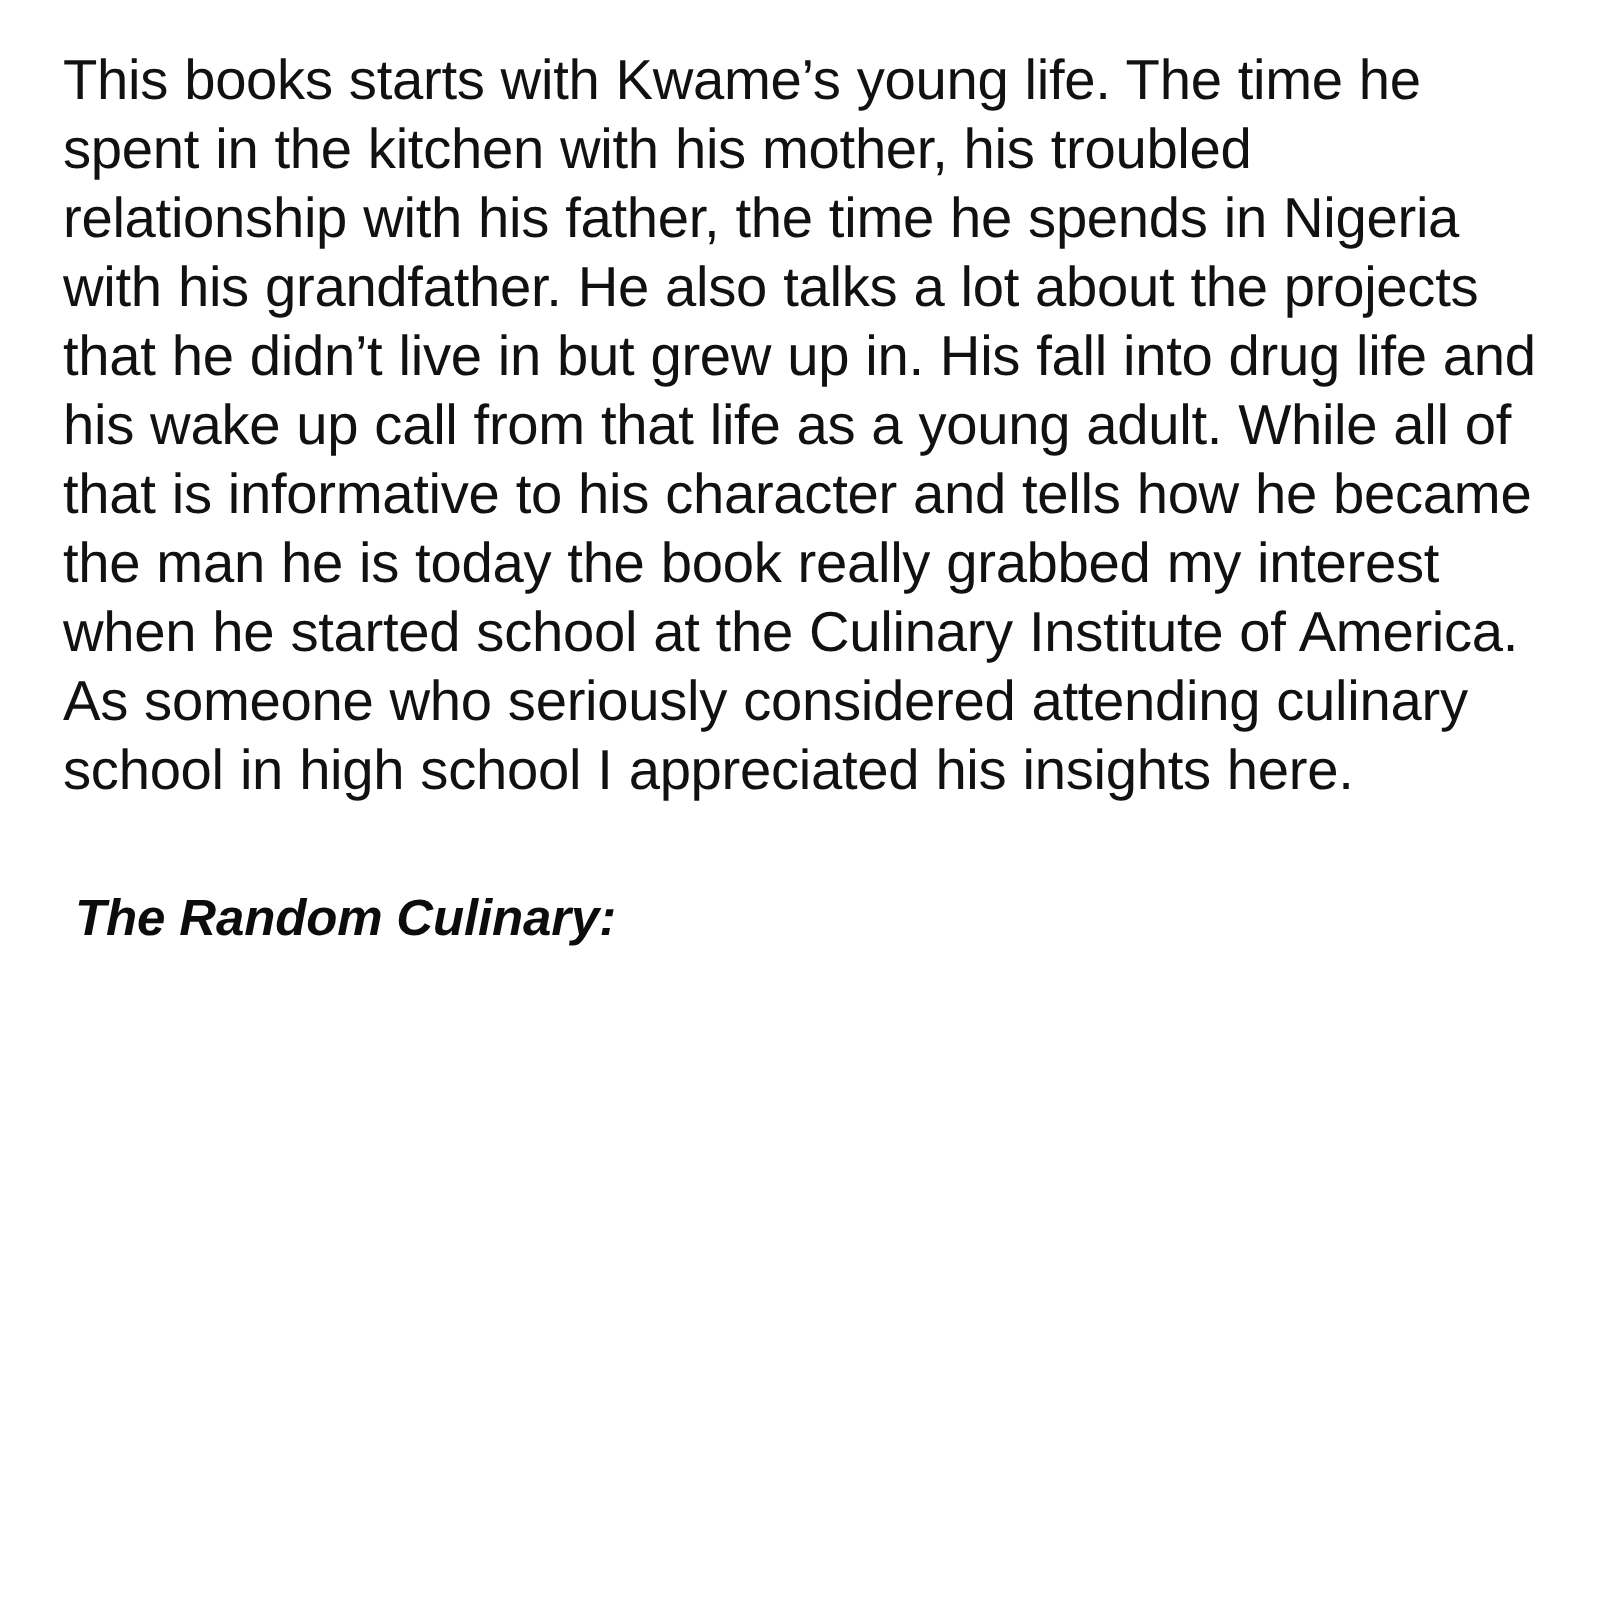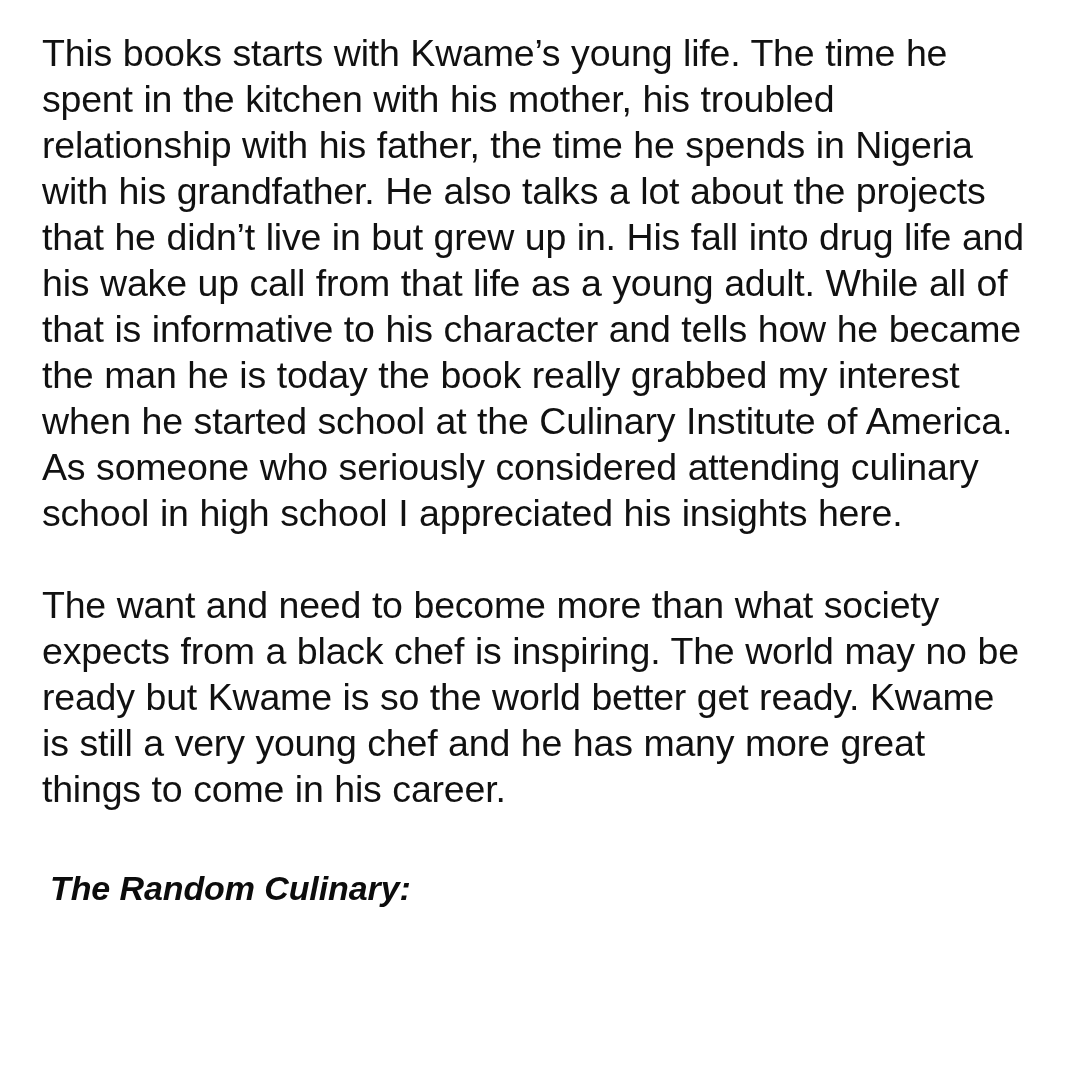--- a/index.html
+++ b/index.html
@@ -42,15 +42,14 @@
     margin-top: 54px;
     padding-left: 8px;
     letter-spacing: -0.1px;
   }
 </style>
 </head>
 <body>
 
 <div class="page">
   <p class="para">This books starts with Kwame’s young life. The time he spent in the kitchen with his mother, his troubled relationship with his father, the time he spends in Nigeria with his grandfather. He also talks a lot about the projects that he didn’t live in but grew up in. His fall into drug life and his wake up call from that life as a young adult. While all of that is informative to his character and tells how he became the man he is today the book really grabbed my interest when he started school at the Culinary Institute of America. As someone who seriously considered attending culinary school in high school I appreciated his insights here.</p>
-  <p class="para">The want and need to become more than what society expects from a black chef is inspiring. The world may no be ready but Kwame is so the world better get ready. Kwame is still a very young chef and he has many more great things to come in his career.</p>
   <div class="heading">The Random Culinary:</div>
 </div>
 
 </body></html>

